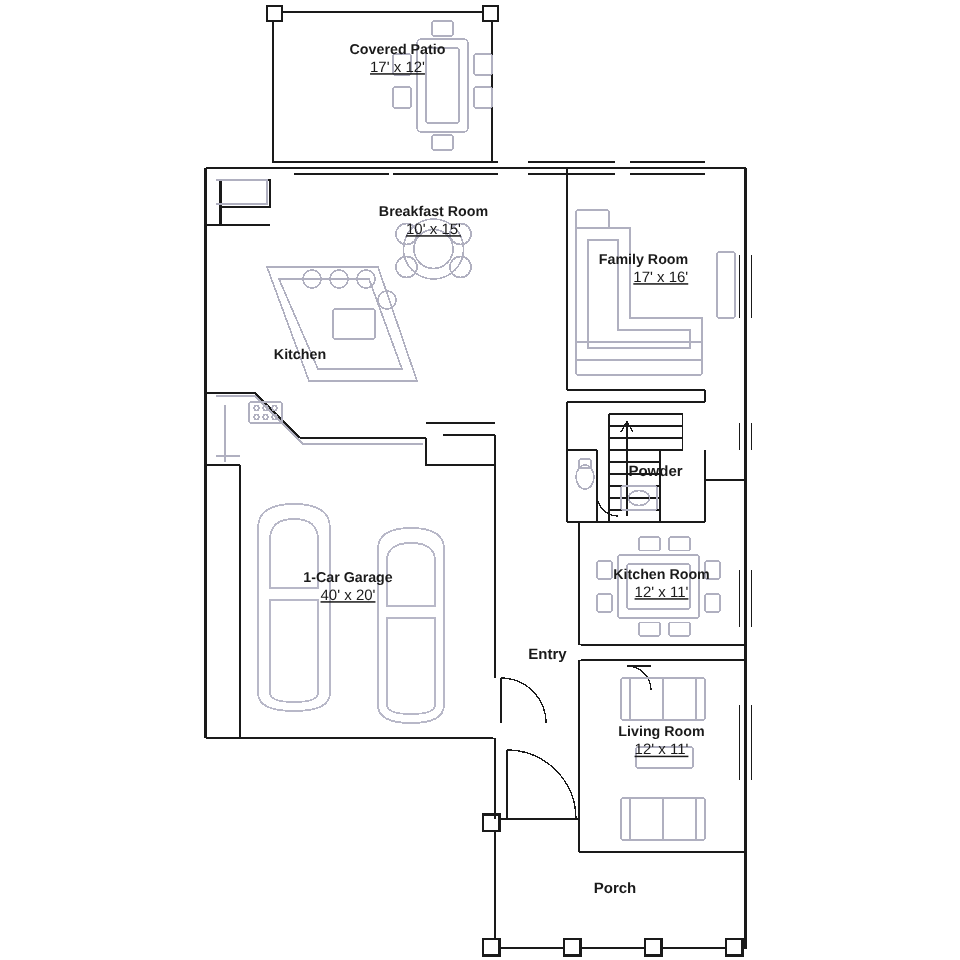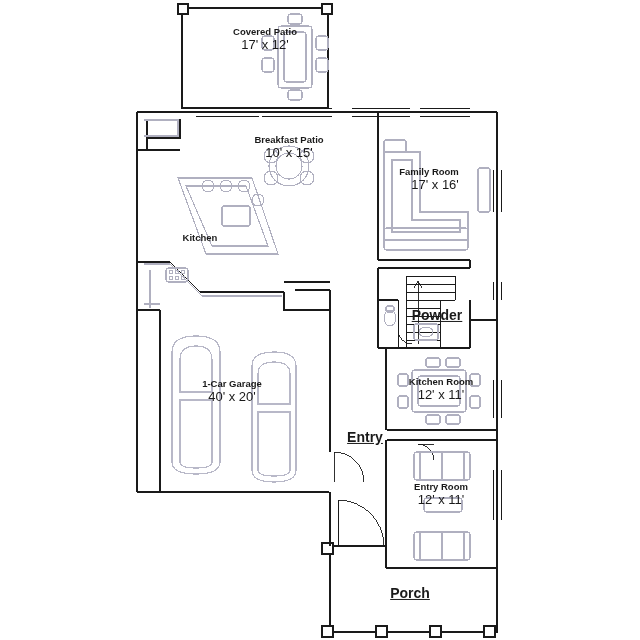--- a/index.html
+++ b/index.html
@@ -28,24 +28,25 @@
     white-space: nowrap;
     pointer-events: none;
   }
   .room-label .nm {
     display: block;
     font-size: 9.5px;
     font-weight: 700;
   }
   .room-label .dim {
     display: block;
-    font-size: 13px;
+    font-size: 10px;
     font-weight: 400;
-  }
-  .room-label.small .nm { font-size: 14px; text-decoration: underline; }
+    text-decoration: underline;
+  }
+  .room-label.small .nm { font-size: 10px; }
 </style>
 </head>
 <body>
 
 <div id="plan">
 
   <svg width="640" height="640" viewBox="0 0 640 640">
     <g fill="none" stroke="#1a1a1a" stroke-width="1.4" shape-rendering="crispEdges">
 
       <rect x="182" y="8" width="146" height="100"></rect>
@@ -243,21 +244,21 @@
 
     </g>
   </svg>
 
   <div class="room-label" style="left:265px; top:40px; transform:translate(-50%,-50%);">
     <span class="nm">Covered Patio</span>
     <span class="dim">17' x 12'</span>
   </div>
 
   <div class="room-label" style="left:289px; top:148px; transform:translate(-50%,-50%);">
-    <span class="nm">Breakfast Patio</span>
+    <span class="nm">Breakfast Room</span>
     <span class="dim">10' x 15'</span>
   </div>
 
   <div class="room-label" style="left:429px; top:180px; transform:translate(-50%,-50%);text-align:right;">
     <span class="nm">Family Room</span>
     <span class="dim">17' x 16'</span>
   </div>
 
   <div class="room-label" style="left:200px; top:238px; transform:translate(-50%,-50%);">
     <span class="nm">Kitchen</span>
@@ -275,21 +276,21 @@
   <div class="room-label" style="left:232px; top:392px; transform:translate(-50%,-50%);">
     <span class="nm">1-Car Garage</span>
     <span class="dim">40' x 20'</span>
   </div>
 
   <div class="room-label small" style="left:365px; top:437px; transform:translate(-50%,-50%);">
     <span class="nm">Entry</span>
   </div>
 
   <div class="room-label" style="left:441px; top:495px; transform:translate(-50%,-50%);">
-    <span class="nm">Entry Room</span>
+    <span class="nm">Living Room</span>
     <span class="dim">12' x 11'</span>
   </div>
 
   <div class="room-label small" style="left:410px; top:593px; transform:translate(-50%,-50%);">
     <span class="nm">Porch</span>
   </div>
 
 </div>
 
 </body></html>

